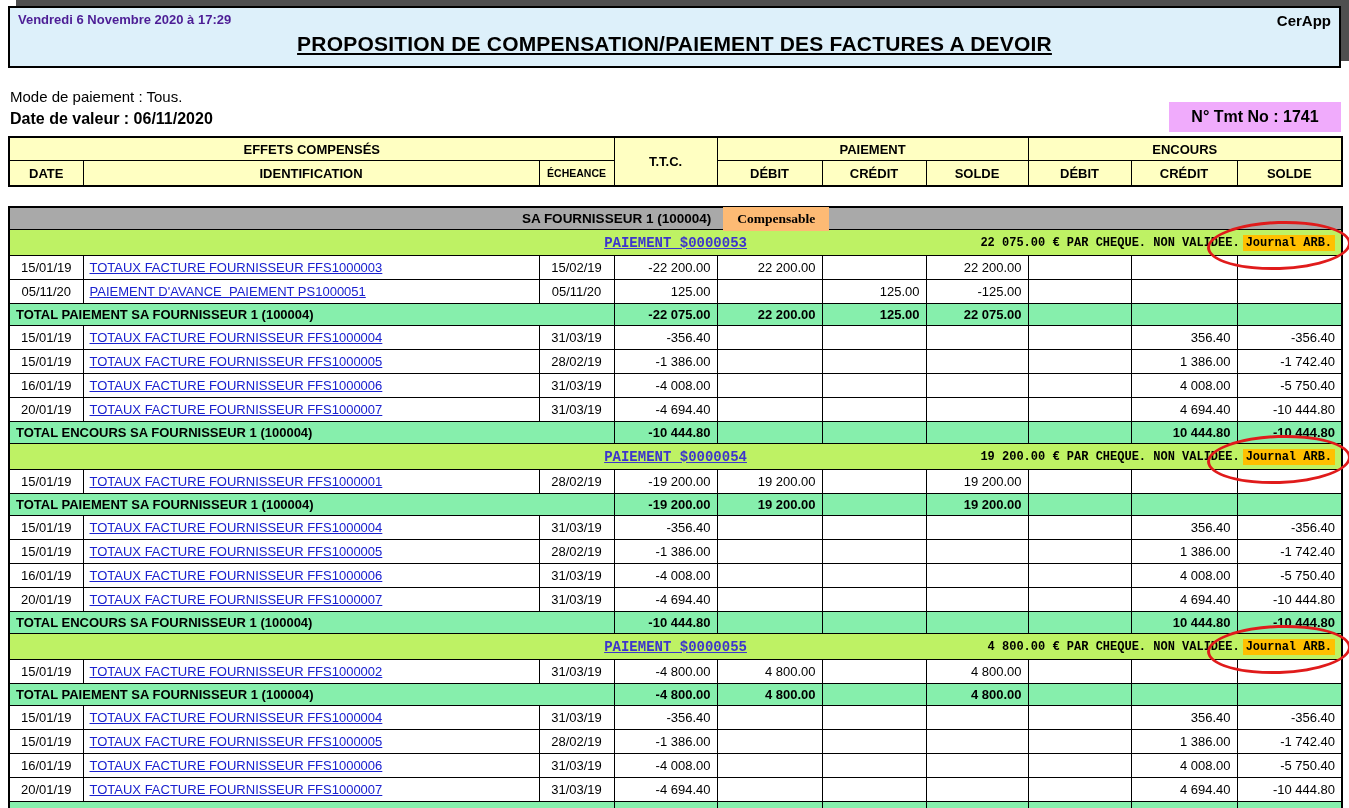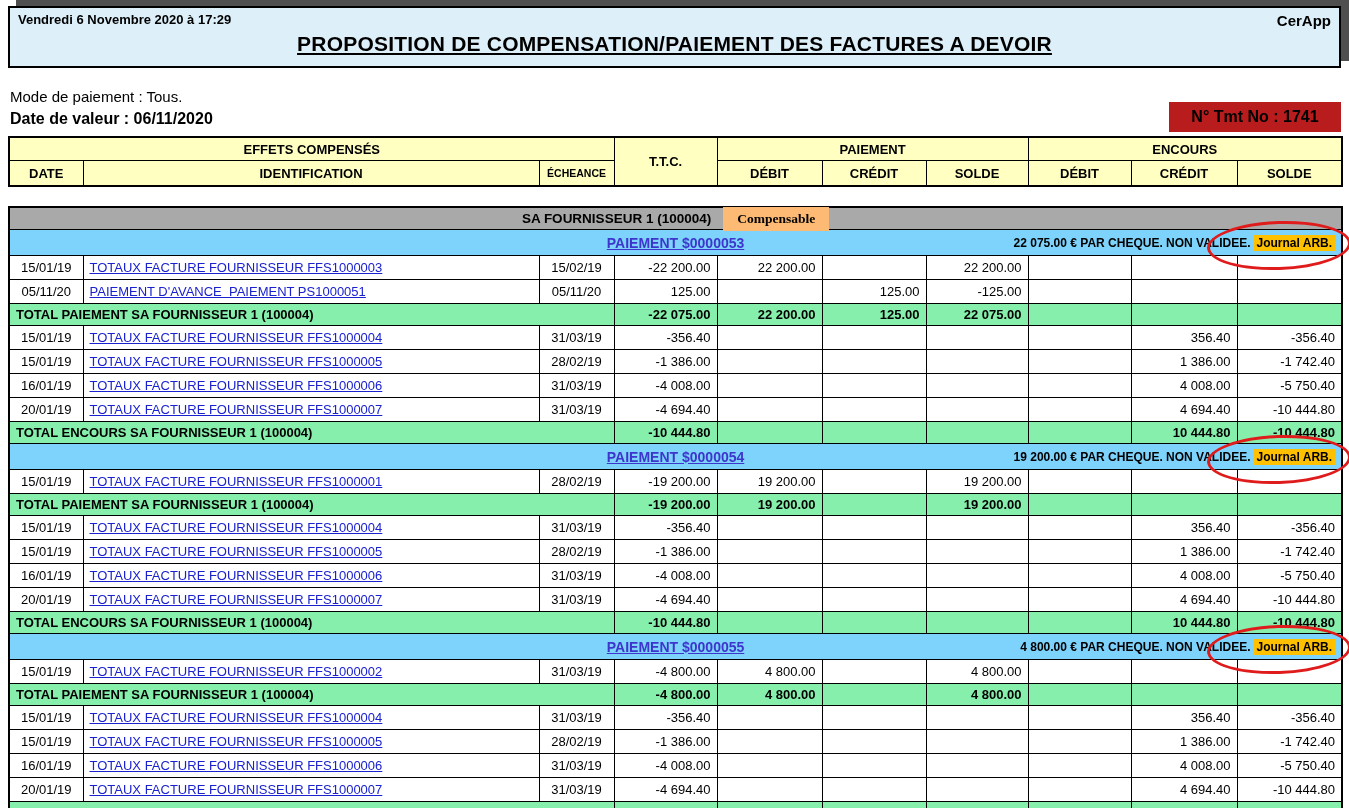--- a/index.html
+++ b/index.html
@@ -2,47 +2,47 @@
 <html><head>
 <meta charset="utf-8">
 <style>
   html,body{margin:0;padding:0;overflow:hidden;background:#fff;}
   body{width:1349px;height:808px;font-family:"Liberation Sans",sans-serif;color:#000;}
   .page{padding:0 8px;position:relative;}
 
   
   .header-box{margin-top:6px;height:50px;background:#ddf0fa;border:2px solid #000;
     box-shadow:8px -7px 0 #4f4f4f;position:relative;padding:4px 8px;}
-  .header-date{position:absolute;left:8px;top:4px;font-size:13px;font-weight:bold;color:#000000;}
+  .header-date{position:absolute;left:8px;top:4px;font-size:13px;font-weight:bold;color:#4c1d95;}
   .app-name{position:absolute;right:8px;top:4px;font-size:15px;font-weight:bold;}
   .page-title{text-align:center;margin-top:20px;font-size:21px;font-weight:bold;text-decoration:underline;letter-spacing:.2px;}
 
   
   .meta{position:relative;margin-top:20px;height:46px;}
   .mode-line{font-size:15px;margin:0 0 5px 2px;}
   .value-date-line{font-size:16px;font-weight:bold;margin-left:2px;}
-  .tmt-badge{position:absolute;right:0;top:14px;background:#b91c1c;font-size:16px;font-weight:bold;
+  .tmt-badge{position:absolute;right:0;top:14px;background:#f0abfc;font-size:16px;font-weight:bold;
     width:172px;height:30px;line-height:30px;text-align:center;}
 
   
   table{border-collapse:collapse;table-layout:fixed;width:1333px;font-size:13px;}
   th,td{border:1px solid #000;padding:0 6px;overflow:visible;white-space:nowrap;}
   .hdr-table{border:2px solid #000;margin-top:2px;}
   .hdr-table th{background:#ffffc2;font-weight:bold;text-align:center;}
   .h-group th{height:22px;}
   .h-sub th{height:24px;}
   .th-echeance{font-size:10.5px;}
 
   .body-table{border:2px solid #000;margin-top:19px;padding-left:36px;}
   .supplier-row td{background:#a9a9a9;height:21px;}
   .supplier-inner{display:flex;justify-content:center;align-items:center;gap:12px;font-weight:bold;font-size:13.5px;}
   .compensable-badge{background:#fdba74;display:inline-block;padding:4px 14px;margin:-4px 0 -5px 0;
     position:relative;z-index:2;font-weight:bold;font-family:Liberation Serif, serif;}
 
-  .payment-row td{background:#7dd3fc;height:25px;padding:0 4px;}
+  .payment-row td{background:#bef264;height:25px;padding:0 4px;font-family:Liberation Mono, monospace;}
   .payment-inner{position:relative;text-align:center;height:20px;line-height:20px;}
   .payment-link{color:#3d35cc;font-weight:bold;font-size:14px;text-decoration:underline;}
   .payment-note{position:absolute;right:2px;top:1px;font-size:12px;font-weight:bold;line-height:18px;}
   .note-highlight{background:#ffc000;padding:1px 3px;margin-left:3px;}
   .red-ellipse{position:absolute;right:-16px;top:-13px;width:138px;height:43px;
     border:3px solid #e01b1b;border-radius:50%;pointer-events:none;transform:rotate(-2deg);z-index:5;}
 
   .data-row td{background:#fff;height:23px;}
   .c-date,.c-due{text-align:center;}
   .doc-link{color:#1a21cf;text-decoration:underline;font-size:13px;}

